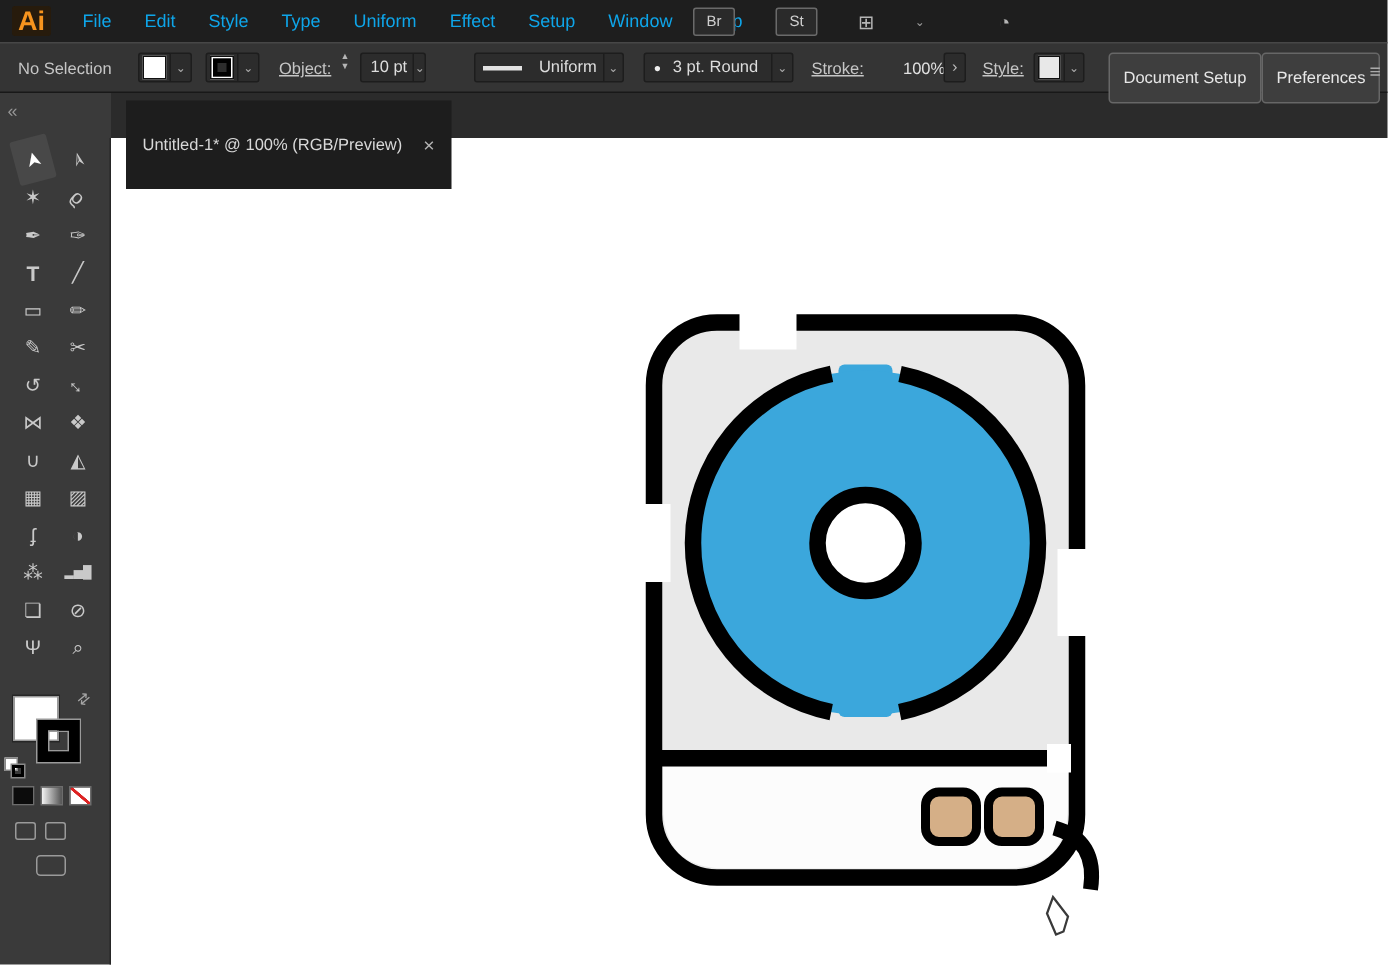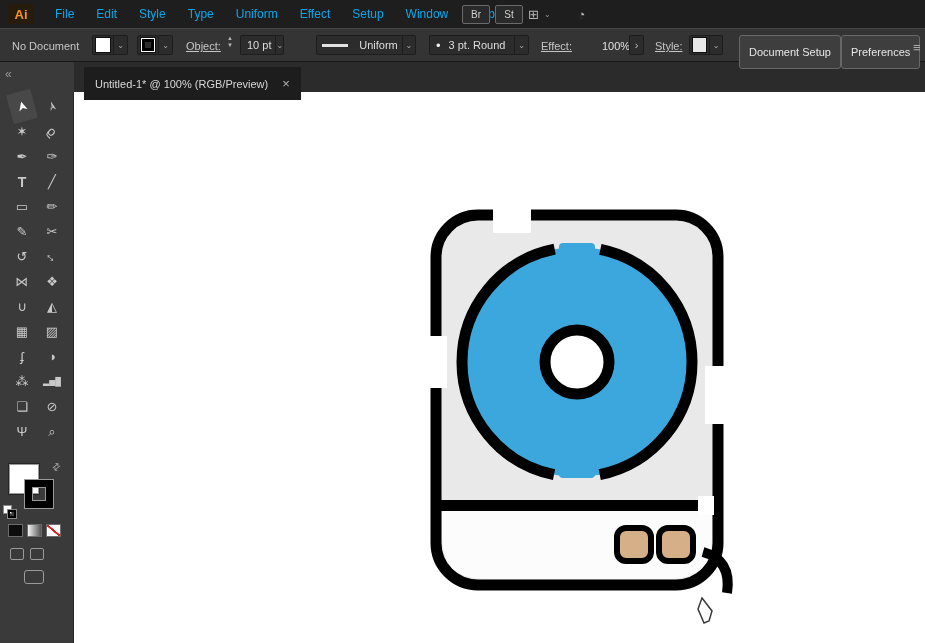--- a/index.html
+++ b/index.html
@@ -3,23 +3,23 @@
 <meta charset="utf-8">
 <style>
   html,body{margin:0;padding:0}
   body{width:925px;height:643px;position:relative;overflow:hidden;background:#fff;
        font-family:"Liberation Sans","DejaVu Sans",sans-serif;}
 
   
   #menubar{position:absolute;left:0;top:0;width:925px;height:28px;background:#1e1e1e;
            display:flex;align-items:center;z-index:30}
   .logo{width:26px;height:20px;margin:0 10px 0 8px;display:flex;align-items:center;justify-content:center;
-        color:#f7941e;font-weight:bold;font-size:13px;background:#271b0c;border-radius:2px}
+        color:#f7941e;font-weight:bold;font-size:18px;background:#271b0c;border-radius:2px}
   .menu-item{color:#0ea5e9;font-size:12px;padding:0 11px;height:45px;display:flex;align-items:center}
-  #mb-right{position:absolute;left:462px;top:0;height:28px;display:flex;align-items:center;gap:5px}
+  #mb-right{position:absolute;left:462px;top:0;height:28px;display:flex;align-items:center;gap:27px}
   .mb-btn{min-width:20px;height:17px;border:1px solid #6a6a6a;border-radius:2px;color:#cfcfcf;
           font-size:10px;display:flex;align-items:center;justify-content:center;padding:0 3px;background:#2a2a2a}
   .mb-icon{color:#b5b5b5;font-size:13px;line-height:1}
   .mb-chev{color:#9a9a9a;font-size:8px}
 
   
   #controlbar{position:absolute;left:0;top:28px;width:925px;height:34px;background:#343434;
               border-top:1px solid #474747;border-bottom:1px solid #181818;box-sizing:border-box;z-index:29}
   .cb-label{position:absolute;top:11px;color:#c6c6c6;font-size:11px;white-space:nowrap}
   .cb-link{text-decoration:underline}
@@ -35,21 +35,21 @@
   .cb-btn{position:absolute;top:6px;height:20px;border:1px solid #676767;border-radius:3px;background:#3e3e3e;
           color:#e7e7e7;font-size:11px;display:flex;align-items:center;padding:16px 9px;box-sizing:border-box;white-space:nowrap}
   .profile-line{width:28px;height:3px;background:#e2e2e2;margin:0 5px}
   .brush-dot{font-size:13px;margin:0 2px 0 6px;color:#eee}
 
   
   #dockhdr{position:absolute;left:0;top:62px;width:74px;height:30px;background:#3a3a3a;z-index:20}
   #collapse{position:absolute;left:5px;top:5px;color:#979797;font-size:12px}
   #tabbar{position:absolute;left:74px;top:62px;width:851px;height:30px;background:#2b2b2b;z-index:20}
   .tab{position:absolute;left:10px;top:5px;height:25px;background:#1d1d1d;display:flex;align-items:center;
-       gap:14px;padding:4px 11px;color:#d8d8d8;font-size:11px;white-space:nowrap}
+       gap:14px;padding:17px 11px;color:#d8d8d8;font-size:11px;white-space:nowrap}
   .tab .close{color:#b3b3b3;font-size:13px}
 
   
   #toolbar{position:absolute;left:0;top:92px;width:74px;height:551px;background:#3a3a3a;
            border-right:1px solid #262626;box-sizing:border-box;z-index:20}
   .tools{position:absolute;left:7px;top:2px;display:grid;grid-template-columns:30px 30px;grid-auto-rows:25px}
   .tool{display:flex;align-items:center;justify-content:center;color:#c9c9c9;font-size:13px}
   .tool.sel{color:#fff;background:#484848;border-radius:2px}
   .rotA{transform:rotate(-105deg)}
   .rotB{transform:rotate(40deg)}
@@ -93,21 +93,21 @@
   <div id="mb-right">
     <span class="mb-btn">Br</span>
     <span class="mb-btn">St</span>
     <span class="mb-icon">⊞</span>
     <span class="mb-chev">⌄</span>
     <span class="mb-icon" style="margin-left:22px">◔</span>
   </div>
 </div>
 
 <div id="controlbar">
-  <span class="cb-label" style="left:12px">No Document</span>
+  <span class="cb-label" style="left:12px">No Selection</span>
 
   <div class="combo" style="left:92px">
     <span class="swatch"></span>
     <span class="chev">⌄</span>
   </div>
   <div class="combo" style="left:137px">
     <span class="swatch">
         <span class="stroke-hole"></span>
       </span>
     <span class="chev">⌄</span>
@@ -128,21 +128,21 @@
     <span class="val">Uniform</span>
     <span class="chev">⌄</span>
   </div>
 
   <div class="combo" style="left:429px;width:100px">
     <span class="brush-dot">•</span>
     <span class="val">3 pt. Round</span>
     <span class="chev">⌄</span>
   </div>
 
-  <span class="cb-label cb-link" style="left:541px">Effect:</span>
+  <span class="cb-label cb-link" style="left:541px">Stroke:</span>
   <span class="cb-label" style="left:602px;color:#e0e0e0">100%</span>
   <div class="combo" style="left:629px;width:15px;justify-content:center">
     <span style="font-size:11px;color:#bbb">›</span>
   </div>
 
   <span class="cb-label cb-link" style="left:655px">Style:</span>
   <div class="combo" style="left:689px;width:34px">
     <span class="swatch" style="background:#e8e8e8"></span>
     <span class="chev">⌄</span>
   </div>

